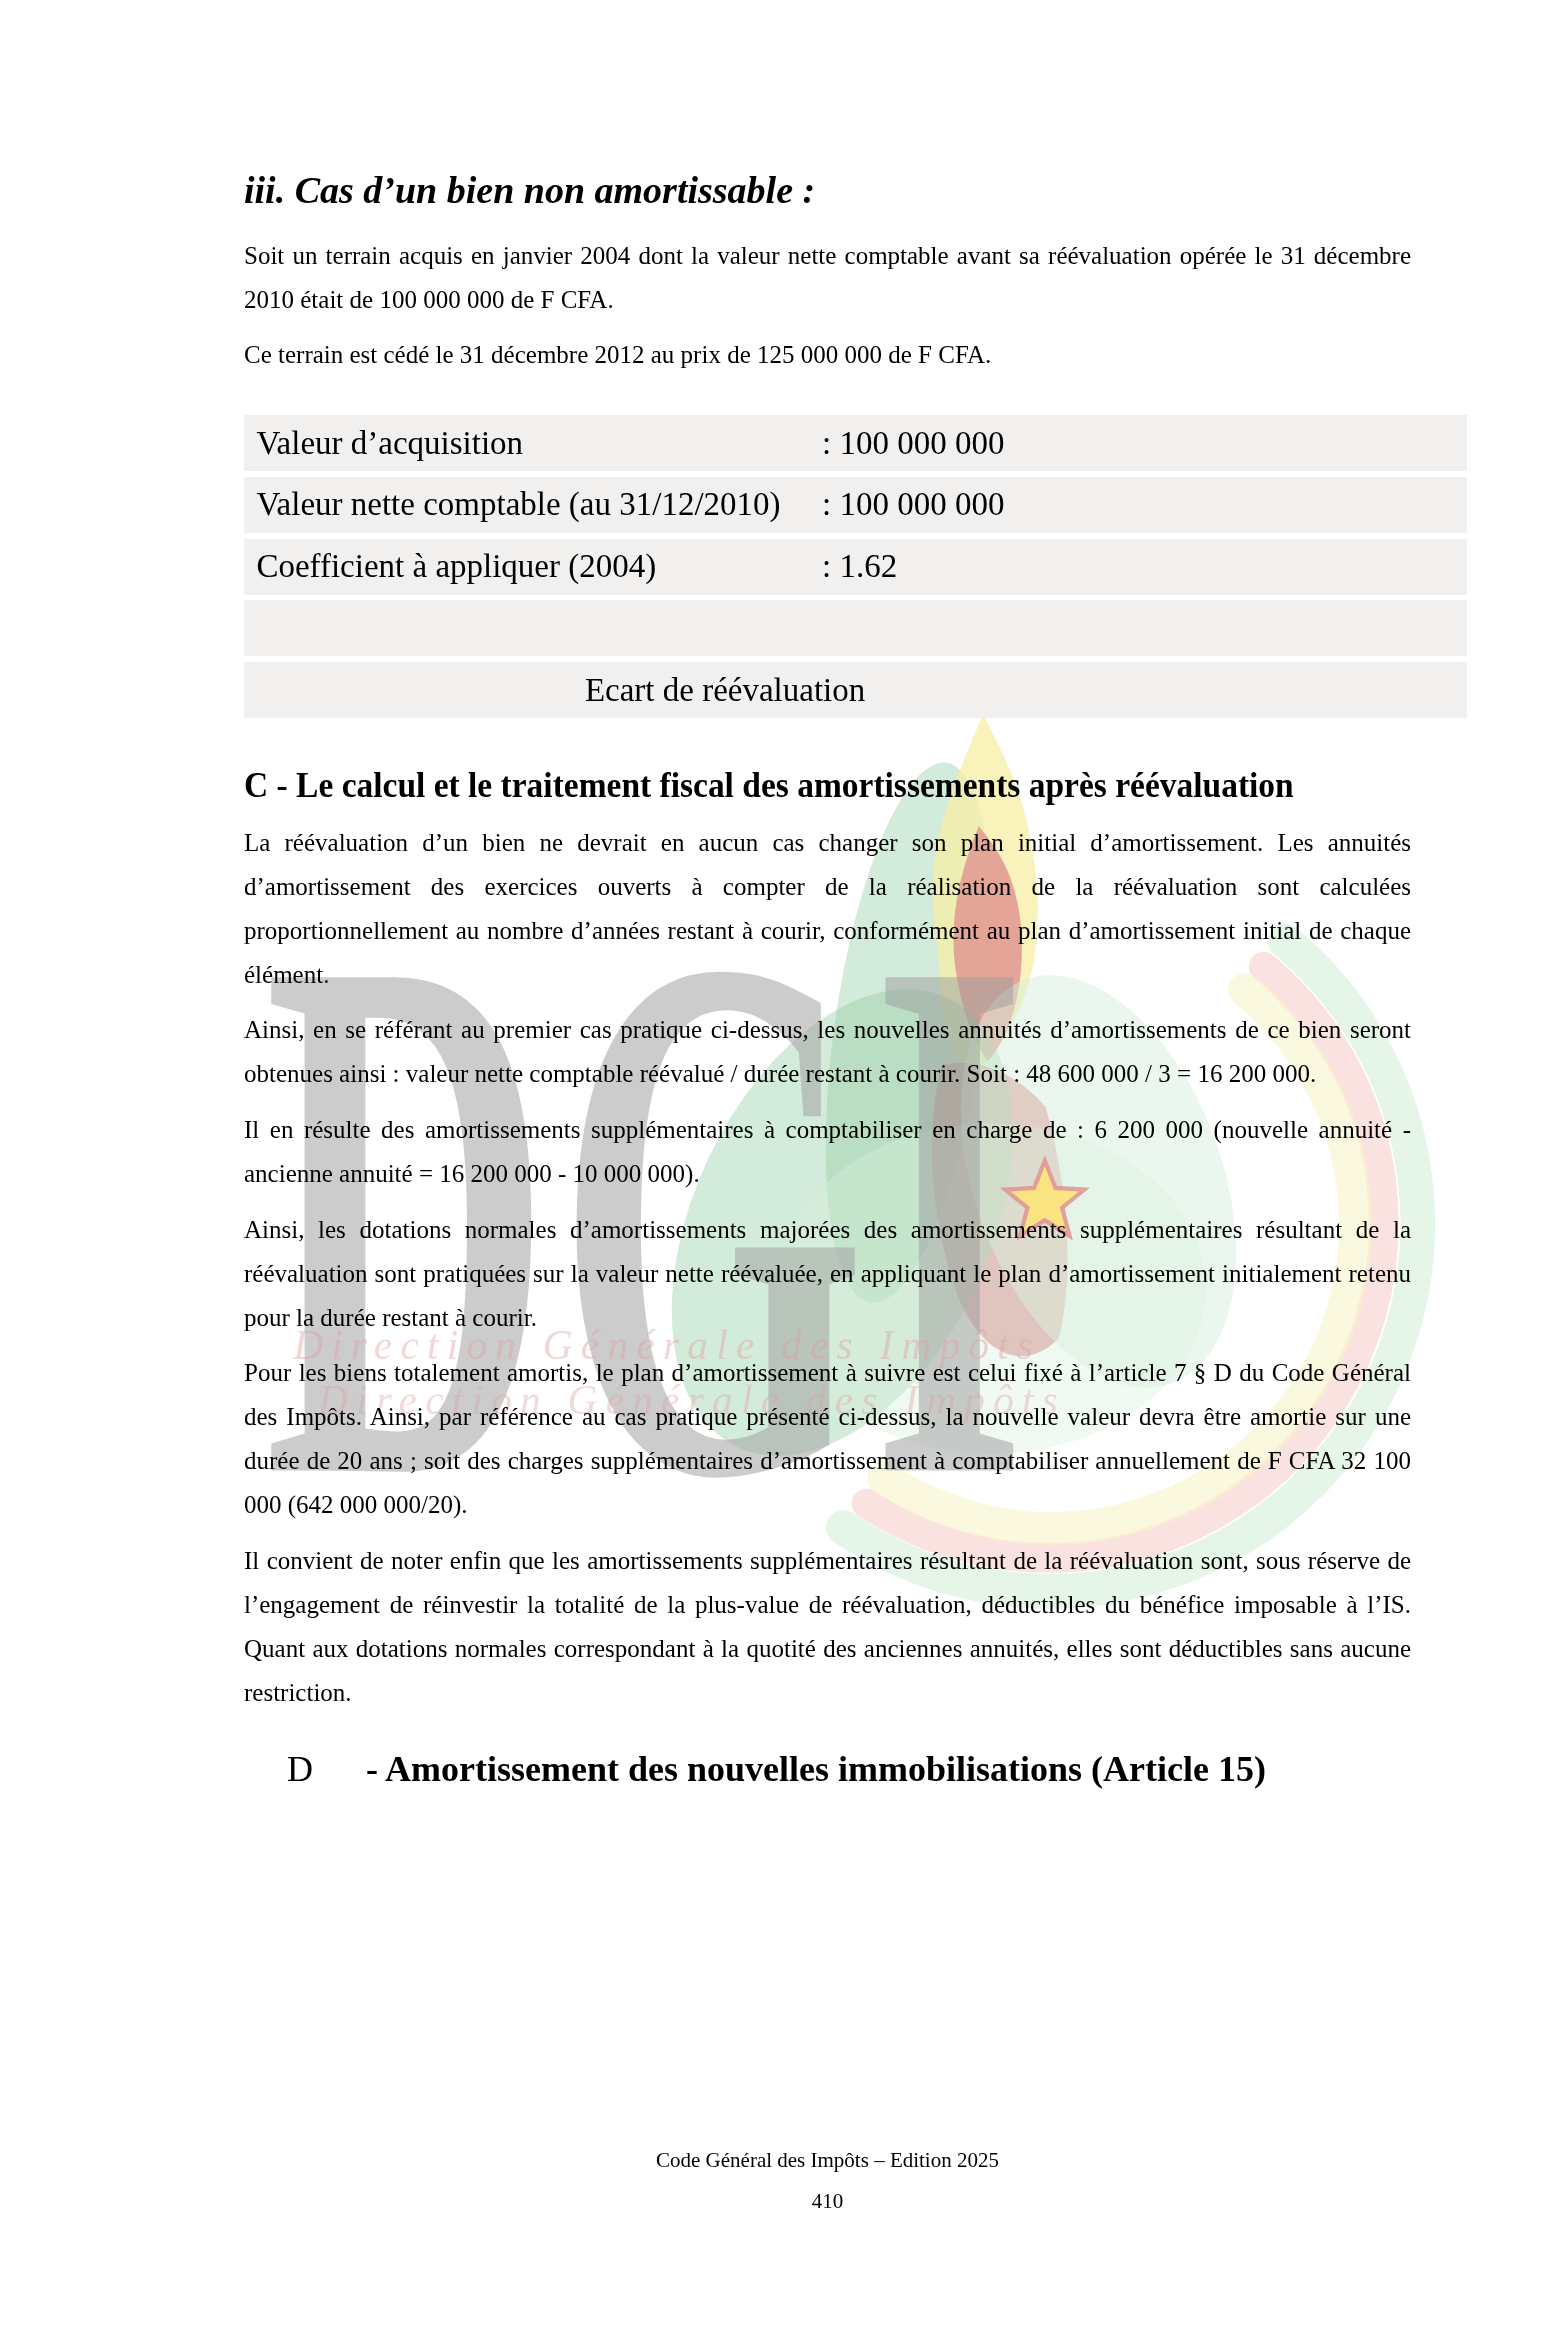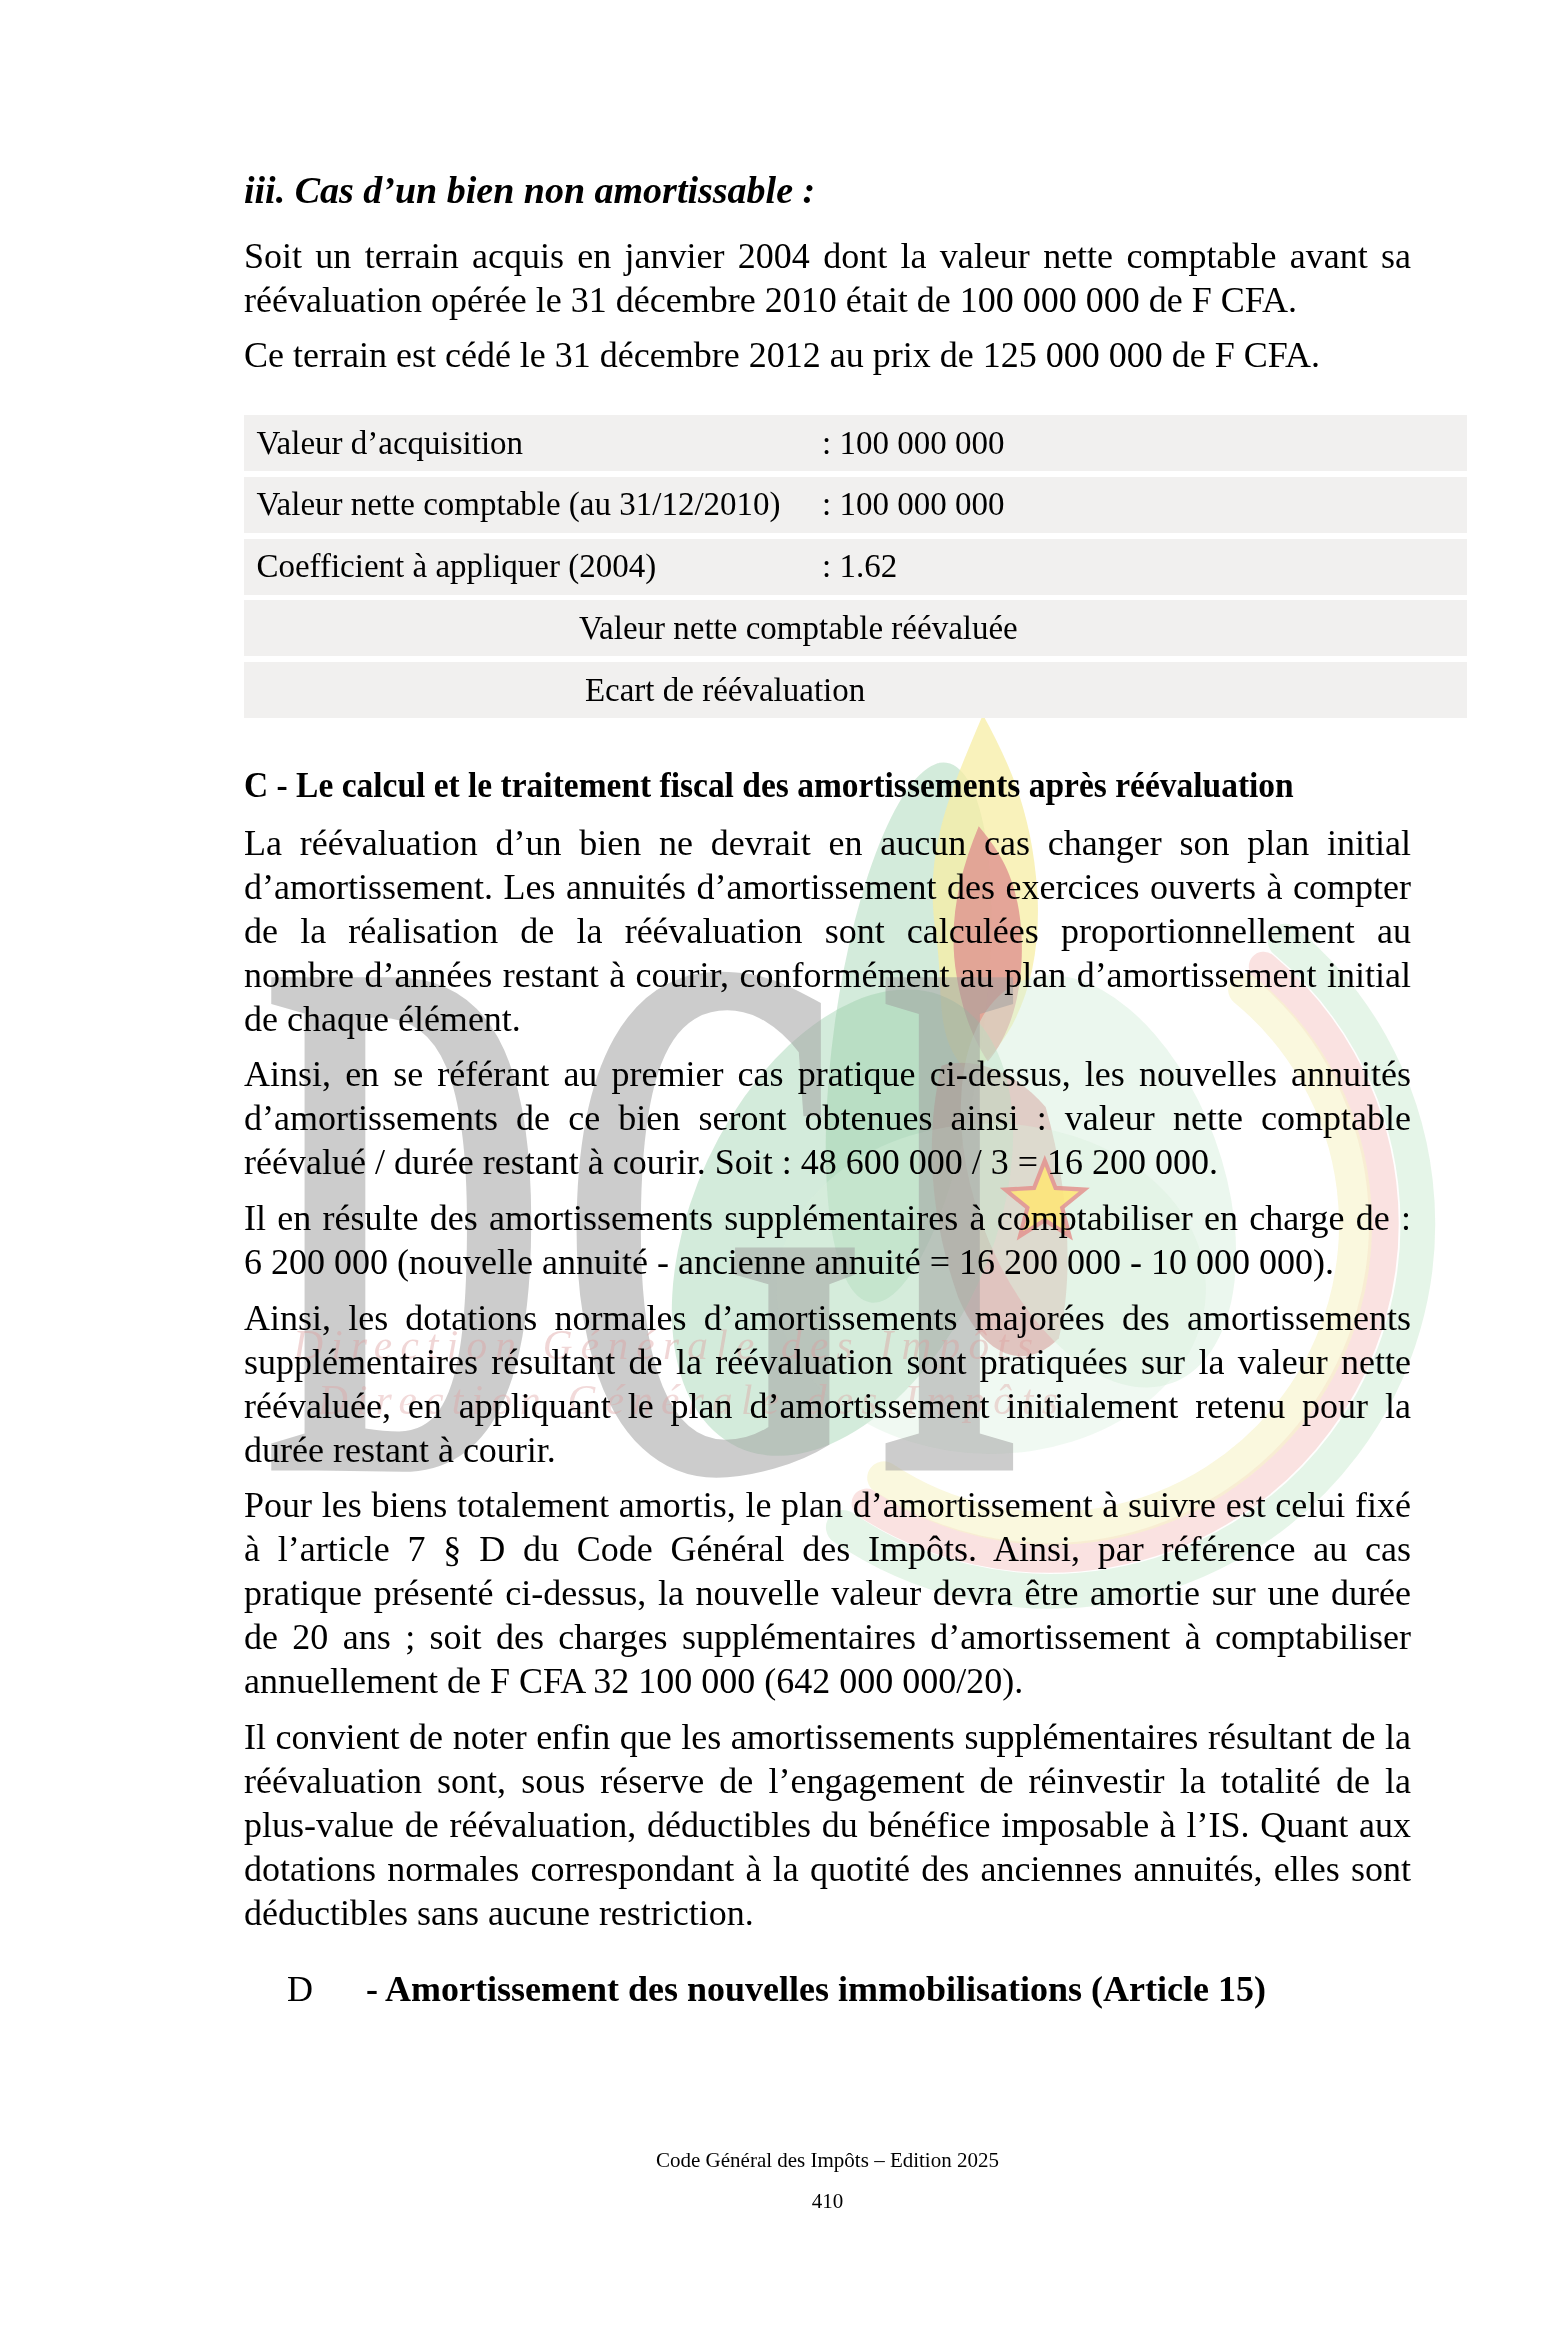--- a/index.html
+++ b/index.html
@@ -11,21 +11,21 @@
     color:#000;
     overflow:hidden;
   }
   .watermark{position:absolute;left:0;top:0;z-index:0;}
   .content{position:absolute;left:244px;top:169px;width:1167px;z-index:1;}
   .h-iii{
     font-size:38px;font-weight:bold;font-style:italic;
     line-height:43px;margin:0;white-space:nowrap;
   }
   p.body{
-    font-size:36px;line-height:44px;text-align:justify;
+    font-size:25px;line-height:44px;text-align:justify;
     margin:11.6px 0 0 0;
   }
   p.first{margin-top:21.5px;}
   .vtable{margin-top:38px;width:1223px;}
   .trow{
     display:flex;align-items:center;height:56px;
     background:#f1f0ef;margin-bottom:5.8px;font-size:33px;justify-content:center;
   }
   .trow:last-child{margin-bottom:8px;padding-left:12px;}
   .tlabel{width:578px;padding-left:12.4px;box-sizing:border-box;white-space:nowrap;}
@@ -98,21 +98,20 @@
       </div>
       <div class="trow">
         <div class="tlabel">Valeur nette comptable (au 31/12/2010)</div>
         <div class="tvalue">: 100 000 000</div>
       </div>
       <div class="trow">
         <div class="tlabel">Coefficient à appliquer (2004)</div>
         <div class="tvalue">: 1.62</div>
       </div>
       <div class="trow">
-        <div class="tlabel">Valeur nette comptable réévaluée</div>
       </div>
       <div class="trow">
         <div class="tlabel">Ecart de réévaluation</div>
       </div>
     </div>
 
     <h2 class="hC">C - Le calcul et le traitement fiscal des amortissements après réévaluation</h2>
 
     <p class="body pc1">La réévaluation d’un bien ne devrait en aucun cas changer son plan initial d’amortissement. Les annuités d’amortissement des exercices ouverts à compter de la réalisation de la réévaluation sont calculées proportionnellement au nombre d’années restant à courir, conformément au plan d’amortissement initial de chaque élément.</p>
     <p class="body">Ainsi, en se référant au premier cas pratique ci-dessus, les nouvelles annuités d’amortissements de ce bien seront obtenues ainsi : valeur nette comptable réévalué / durée restant à courir. Soit : 48 600 000 / 3 = 16 200 000.</p>

